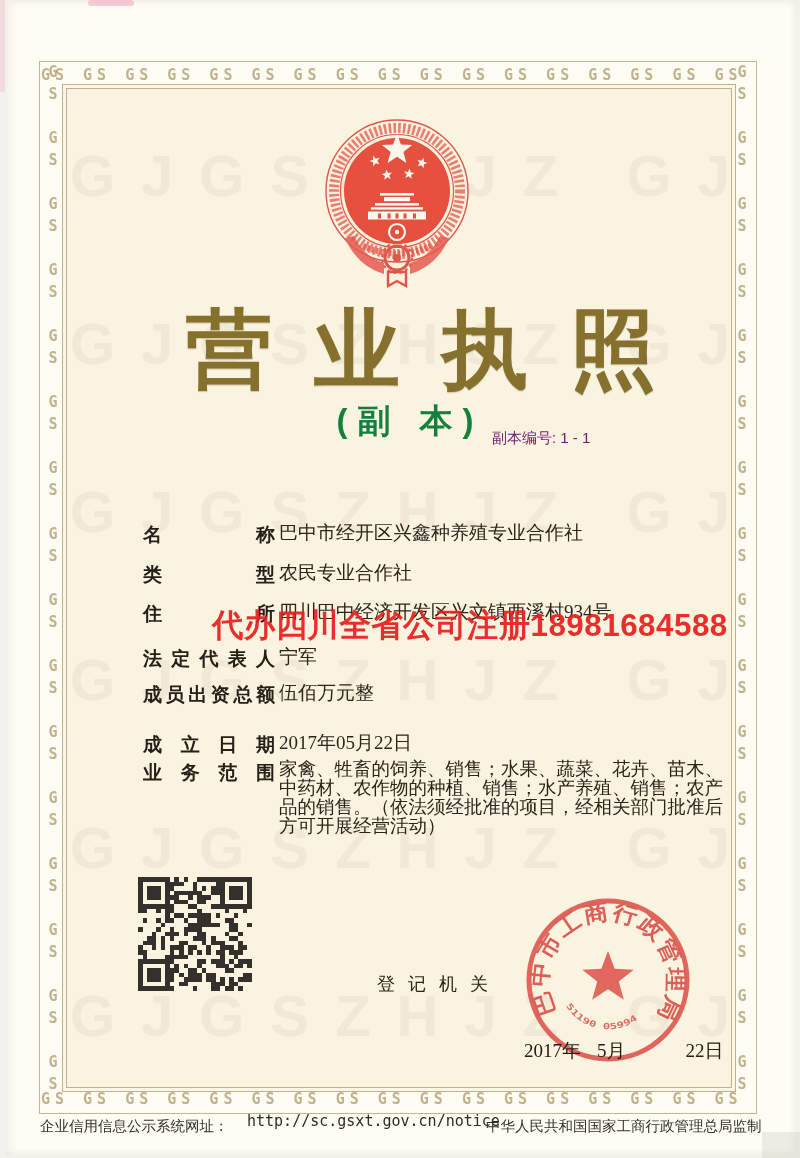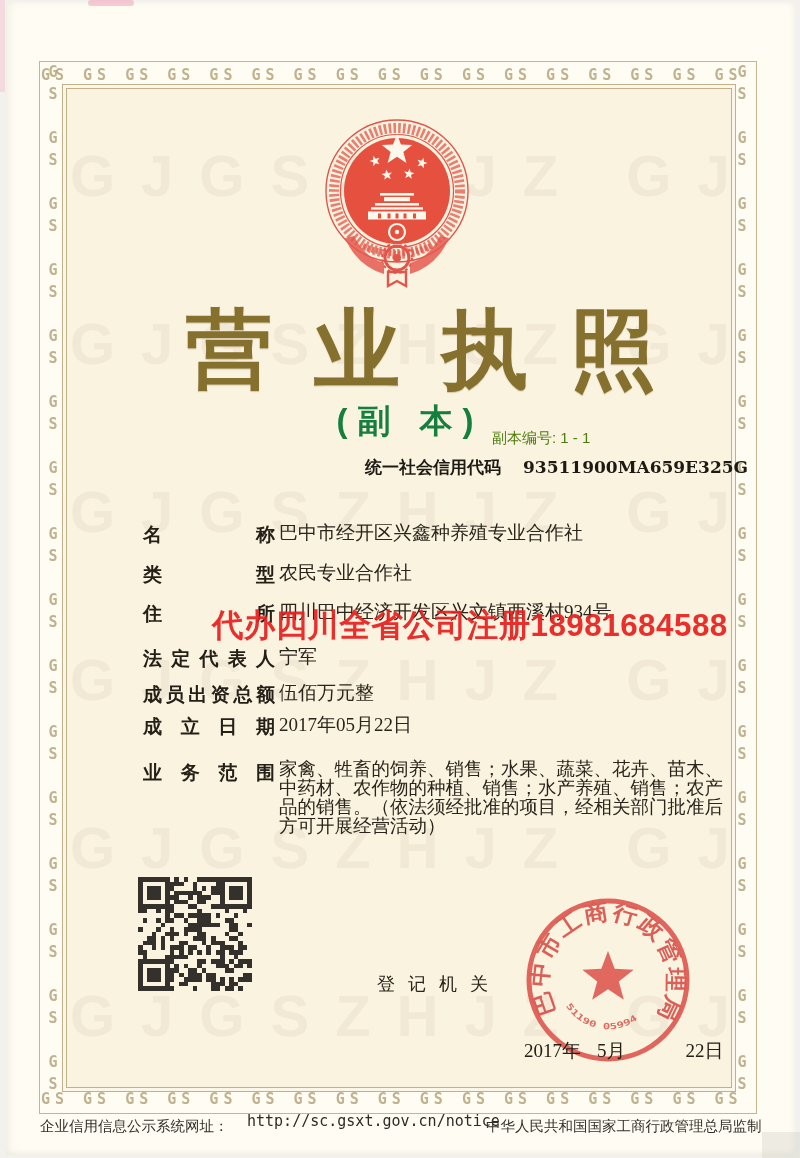--- a/index.html
+++ b/index.html
@@ -23,21 +23,21 @@
   .bg-letters div{white-space:nowrap;font-weight:700;font-size:58px;letter-spacing:26px;
                   color:rgba(188,172,136,.13);line-height:168px;}
   
   .content{position:absolute;inset:0;z-index:2;}
   .emblem{position:absolute;left:322px;top:116px;width:150px;height:188px;}
   .doc-title{position:absolute;left:60px;top:292px;width:680px;text-align:center;
              font-size:86px;font-weight:700;letter-spacing:42px;padding-left:42px;color:#86702e;
              text-shadow:0 1px 1px rgba(90,70,20,.25);font-family:Liberation Serif, serif;}
   .doc-subtitle{position:absolute;left:60px;top:399px;width:680px;text-align:center;
                 font-size:33px;font-weight:700;letter-spacing:10px;padding-left:10px;color:#15803d;}
-  .copy-number{position:absolute;left:492px;top:429px;font-size:15px;color:#4d7c0f;}
+  .copy-number{position:absolute;left:492px;top:429px;font-size:15px;color:#701a75;}
   .credit-row{position:absolute;left:365px;top:456px;display:flex;align-items:baseline;}
   .credit-label{font-size:17px;font-weight:700;color:#1d1a13;}
   .credit-value{margin-left:22px;font-size:17px;font-weight:600;color:#1d1a13;font-family:"DejaVu Serif",serif;}
   .field-row{position:absolute;left:143px;display:flex;align-items:flex-start;}
   .field-label{width:132px;flex:0 0 132px;font-weight:700;font-size:19px;color:#242018;
                text-align:justify;text-align-last:justify;}
   .field-value{margin-left:4px;width:468px;font-size:19px;line-height:21px;color:#2a251c;
                font-family:"Liberation Serif",serif;}
   .row-scope .field-value{font-size:18.5px;line-height:19px;width:462px;}
   .agent-watermark{position:absolute;left:212px;top:604px;z-index:5;font-size:32px;font-weight:700;
@@ -112,24 +112,20 @@
       <circle cx="0" cy="64" r="4" fill="#e0564c"></circle>
       <path d="M -52 44 Q -40 72 -13 80 L -13 69 Q -33 63 -43 42 Z" fill="#e4584e" opacity="0.85"></path>
       <path d="M 52 44 Q 40 72 13 80 L 13 69 Q 33 63 43 42 Z" fill="#e4584e" opacity="0.85"></path>
       <path d="M -9 78 h18 v14 l-9 -5 l-9 5 Z" fill="none" stroke="#e0564c" stroke-width="2.4"></path>
     </svg>
 
     <div class="doc-title">营业执照</div>
     <div class="doc-subtitle">(副  本)</div>
     <div class="copy-number">副本编号: 1 - 1</div>
 
-    <div class="credit-row">
-      <span class="credit-label">统一社会信用代码</span>
-      <span class="credit-value">93511900MA659E325G</span>
-    </div>
 
     <div class="field-row" style="top:562px">
       <span class="field-label">类型</span>
       <span class="field-value">农民专业合作社</span>
     </div>
     <div class="field-row" style="top:522px">
       <span class="field-label">名称</span>
       <span class="field-value">巴中市经开区兴鑫种养殖专业合作社</span>
     </div>
     <div class="field-row" style="top:601px">
@@ -137,21 +133,21 @@
       <span class="field-value">四川巴中经济开发区兴文镇西溪村934号</span>
     </div>
     <div class="field-row" style="top:682px">
       <span class="field-label">成员出资总额</span>
       <span class="field-value">伍佰万元整</span>
     </div>
     <div class="field-row" style="top:646px">
       <span class="field-label">法定代表人</span>
       <span class="field-value">宁军</span>
     </div>
-    <div class="field-row" style="top:714px">
+    <div class="field-row" style="top:732px">
       <span class="field-label">成立日期</span>
       <span class="field-value">2017年05月22日</span>
     </div>
     <div class="field-row row-scope" style="top:760px">
       <span class="field-label">业务范围</span>
       <span class="field-value">家禽、牲畜的饲养、销售；水果、蔬菜、花卉、苗木、中药材、农作物的种植、销售；水产养殖、销售；农产品的销售。（依法须经批准的项目，经相关部门批准后方可开展经营活动）</span>
     </div>
 
     <div class="agent-watermark">代办四川全省公司注册18981684588</div>
 

